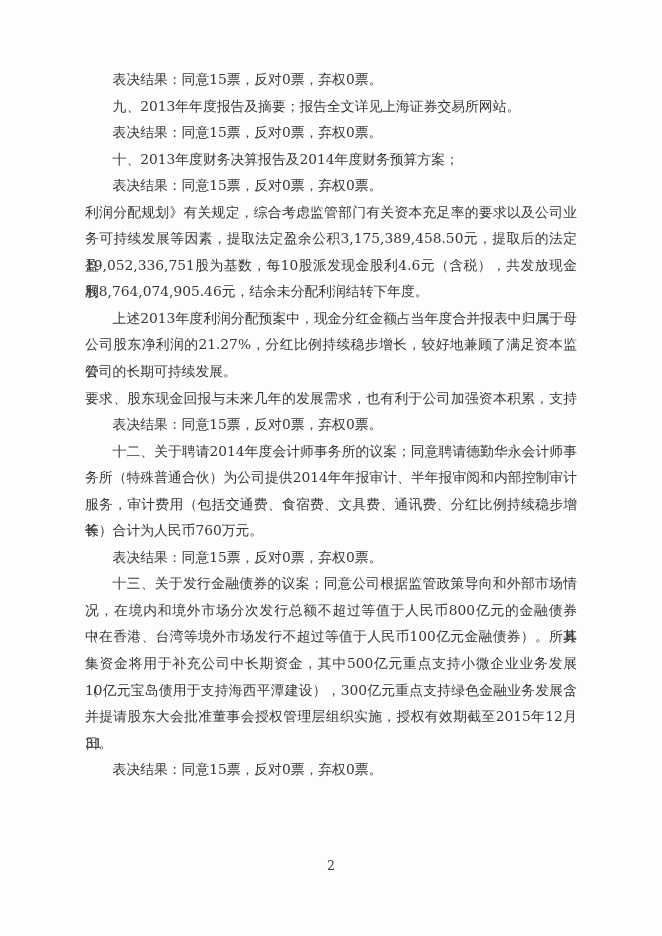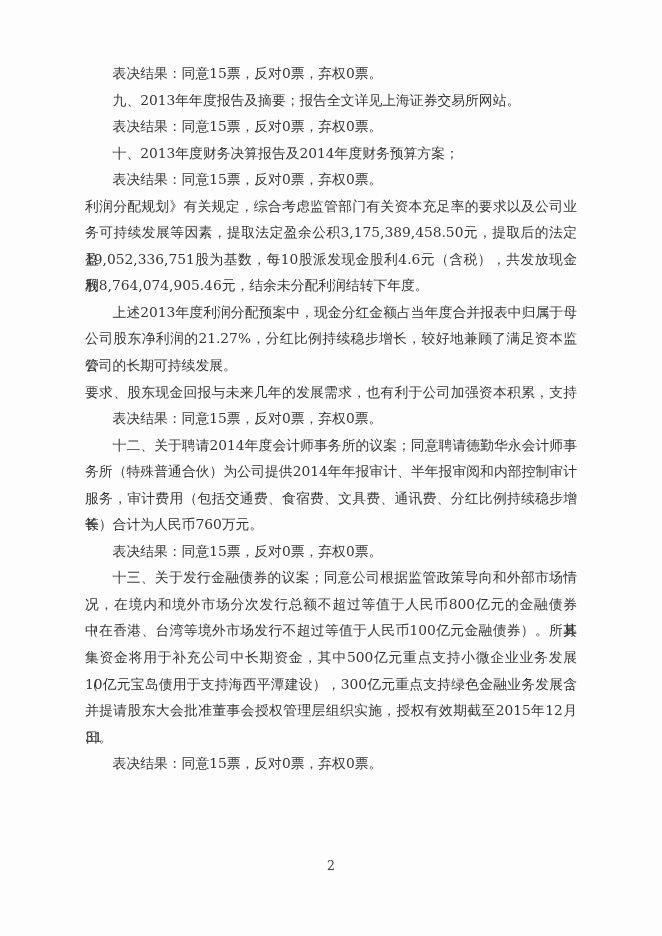--- a/index.html
+++ b/index.html
@@ -12,21 +12,21 @@
     width: 662px;
     height: 936px;
     background: #fdfdfd;
     font-family: "DejaVu Serif", "Liberation Serif", serif;
     color: #363636;
     overflow: hidden;
   }
   .doc-body {
     position: absolute;
     left: 85px;
-    top: 60px;
+    top: 66px;
     width: 492px;
   }
   .line {
     font-size: 13.8px;
     line-height: 26.55px;
     height: 26.55px;
     white-space: normal;
     overflow: visible;
   }
   .line.indent {

